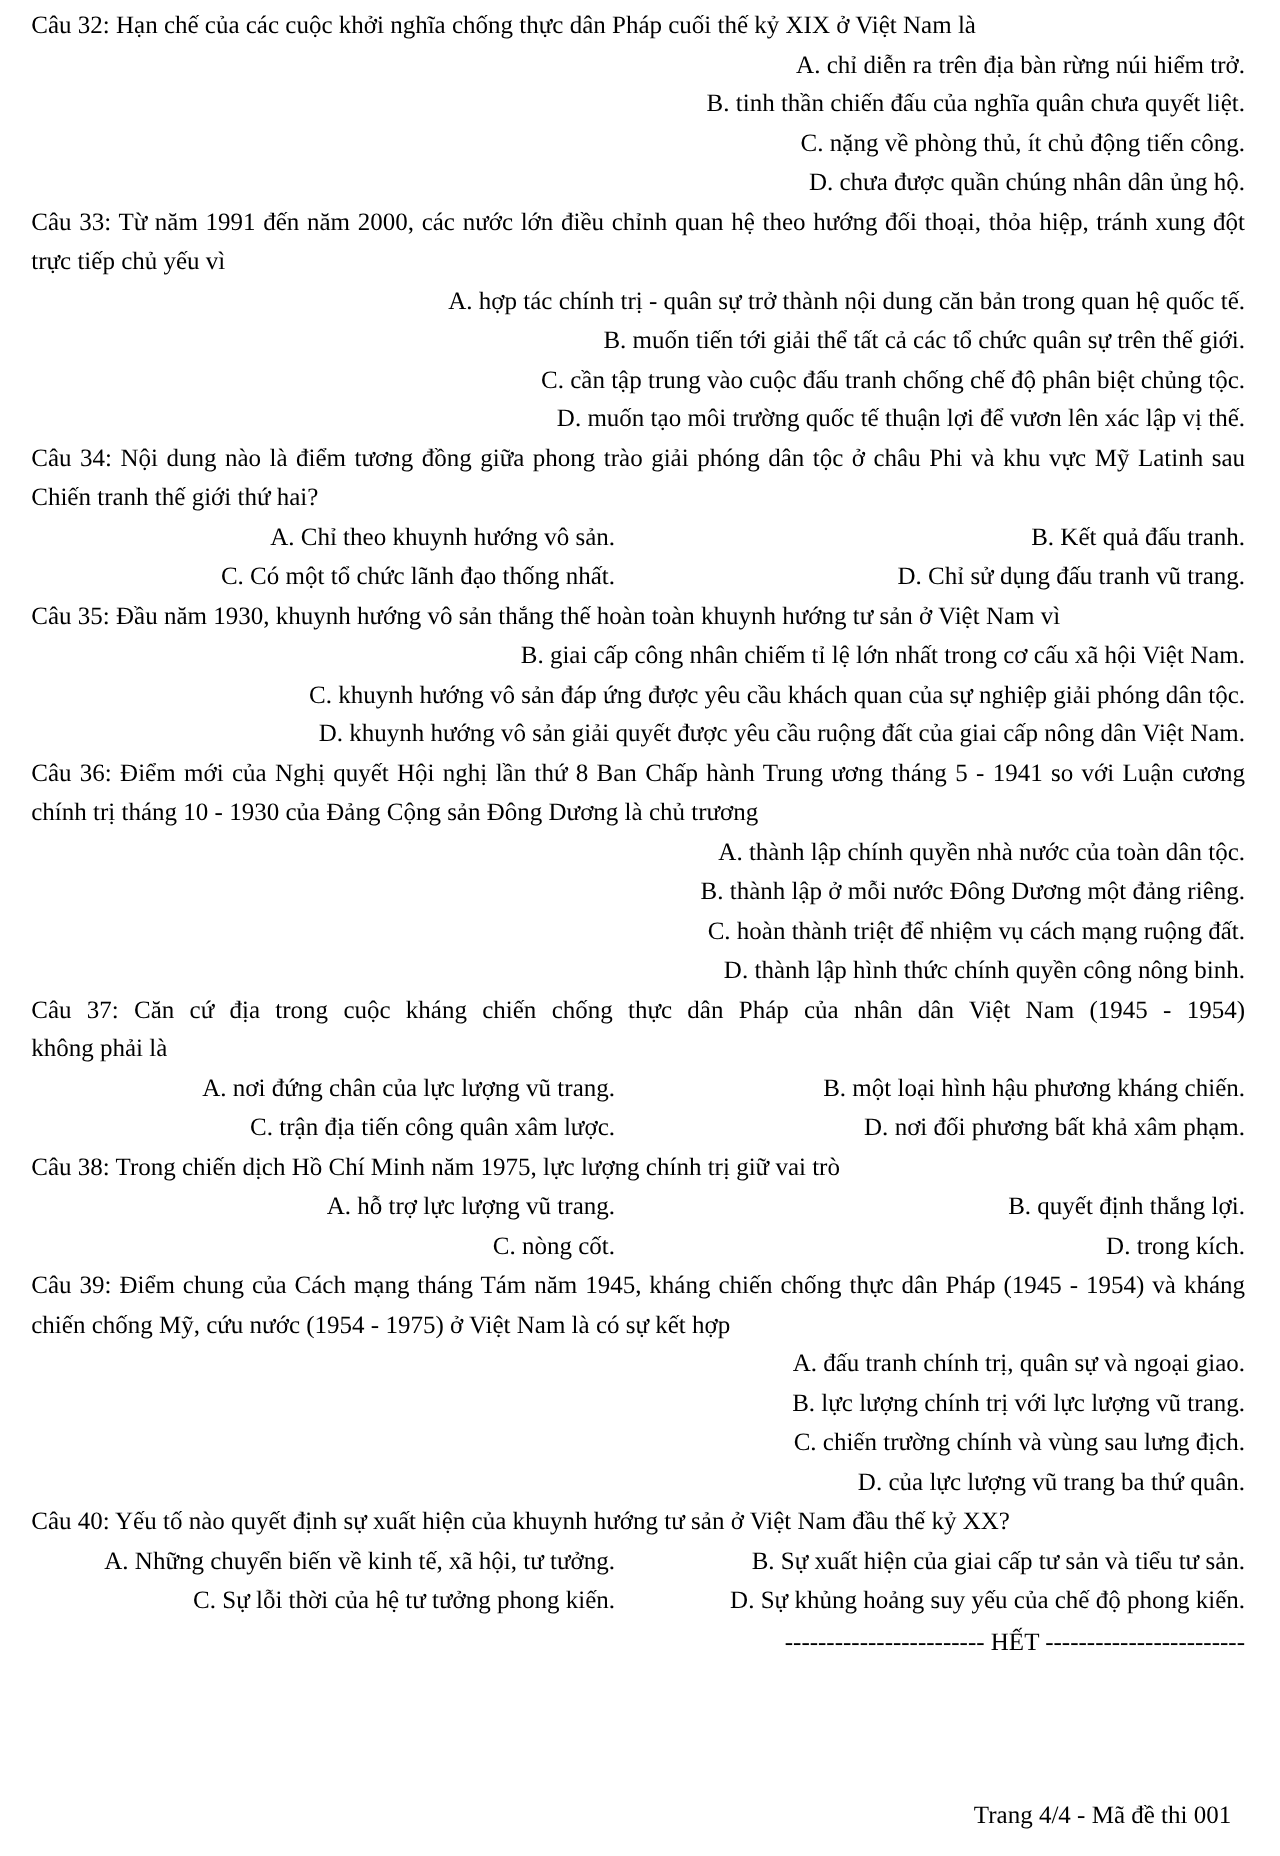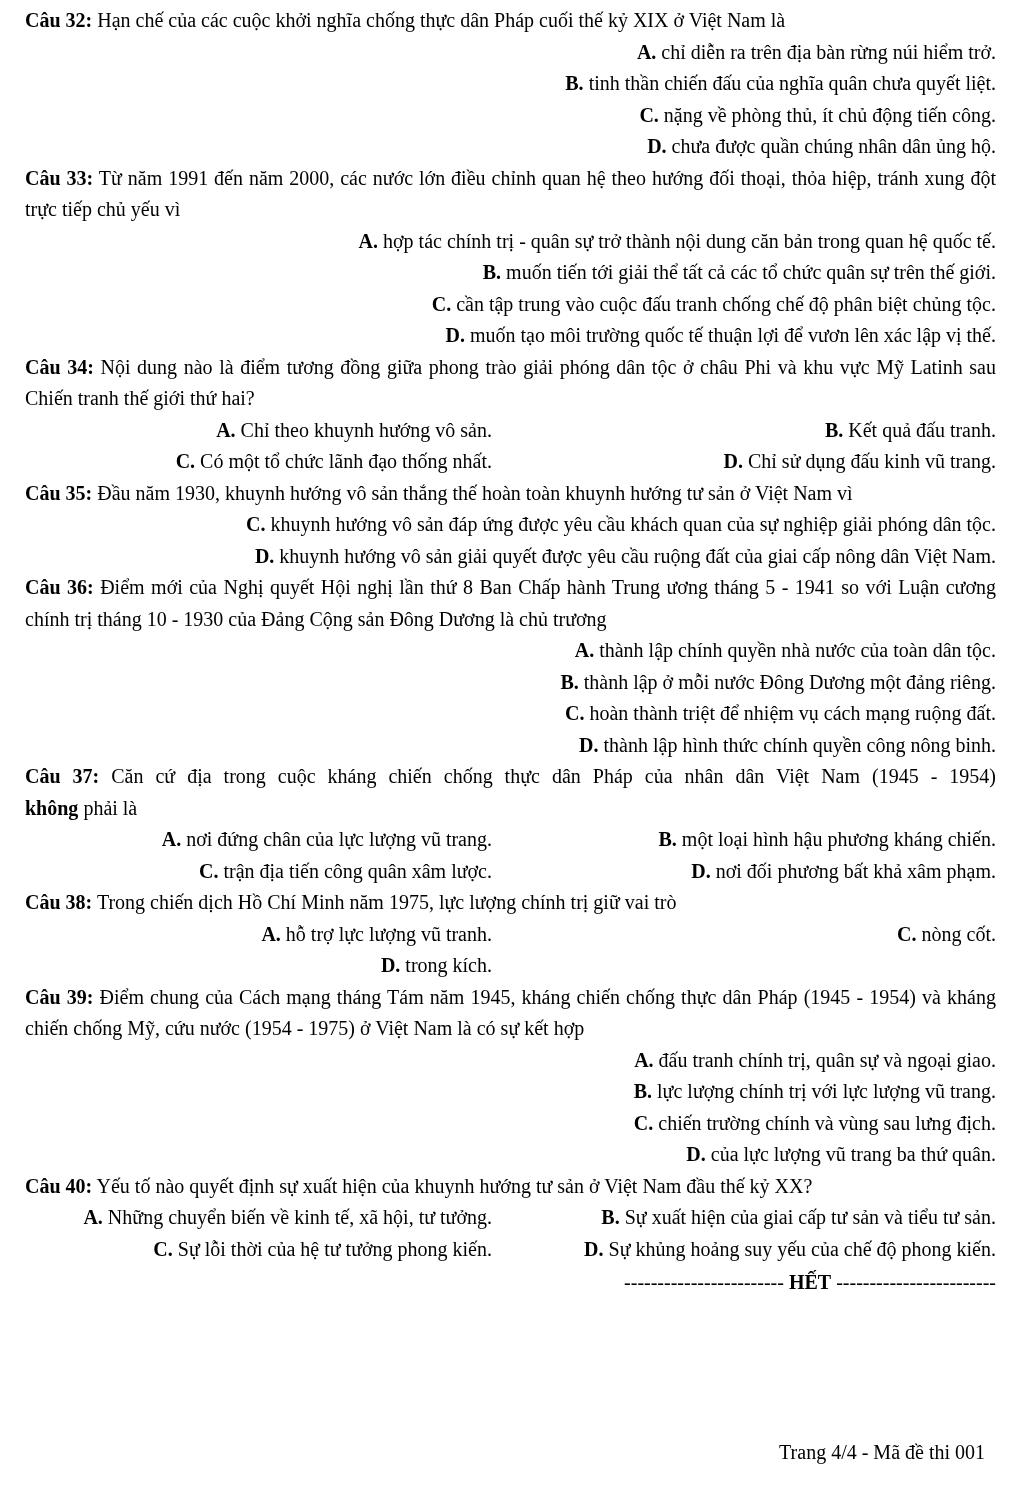--- a/index.html
+++ b/index.html
@@ -11,21 +11,21 @@
     color: #000000;
     font-family: "Liberation Serif", serif;
     font-size: 20px;
     line-height: 31.5px;
     position: relative;
     overflow: hidden;
   }
   .doc { padding: 5px 28px 0 25px; }
   .stem { margin: 0; text-align: justify; }
   .stem-fill { text-align-last: justify; }
-  .b { font-weight: bold; }
+  .b { font-weight: normal; }
   .opt { padding-left: 13px; text-align: right; }
   .opts-grid { display: grid; grid-template-columns: 467px 1fr; }
   .opts-grid .opt { white-space: nowrap; }
   .end-line { text-align: right; margin-top: 2px; }
   .footer {
     position: absolute;
     top: 1437px;
     right: 39px;
     white-space: nowrap;
   }
@@ -94,30 +94,34 @@
       <div class="opt">
         <span class="b">B.</span>
         <span>Kết quả đấu tranh.</span>
       </div>
       <div class="opt">
         <span class="b">C.</span>
         <span>Có một tổ chức lãnh đạo thống nhất.</span>
       </div>
       <div class="opt">
         <span class="b">D.</span>
-        <span>Chỉ sử dụng đấu kinh vũ trang.</span>
+        <span>Chỉ sử dụng đấu tranh vũ trang.</span>
       </div>
     </div>
   </div>
 
   <div>
     <p class="stem">
       <span class="b">Câu 35:</span>
       <span>Đầu năm 1930, khuynh hướng vô sản thắng thế hoàn toàn khuynh hướng tư sản ở Việt Nam vì</span>
     </p>
+    <div class="opt">
+      <span class="b">B.</span>
+      <span>giai cấp công nhân chiếm tỉ lệ lớn nhất trong cơ cấu xã hội Việt Nam.</span>
+    </div>
     <div class="opt">
       <span class="b">C.</span>
       <span>khuynh hướng vô sản đáp ứng được yêu cầu khách quan của sự nghiệp giải phóng dân tộc.</span>
     </div>
     <div class="opt">
       <span class="b">D.</span>
       <span>khuynh hướng vô sản giải quyết được yêu cầu ruộng đất của giai cấp nông dân Việt Nam.</span>
     </div>
   </div>
 
@@ -173,21 +177,25 @@
   </div>
 
   <div>
     <p class="stem">
       <span class="b">Câu 38:</span>
       <span>Trong chiến dịch Hồ Chí Minh năm 1975, lực lượng chính trị giữ vai trò</span>
     </p>
     <div class="opts-grid">
       <div class="opt">
         <span class="b">A.</span>
-        <span>hỗ trợ lực lượng vũ tranh.</span>
+        <span>hỗ trợ lực lượng vũ trang.</span>
+      </div>
+      <div class="opt">
+        <span class="b">B.</span>
+        <span>quyết định thắng lợi.</span>
       </div>
       <div class="opt">
         <span class="b">C.</span>
         <span>nòng cốt.</span>
       </div>
       <div class="opt">
         <span class="b">D.</span>
         <span>trong kích.</span>
       </div>
     </div>

